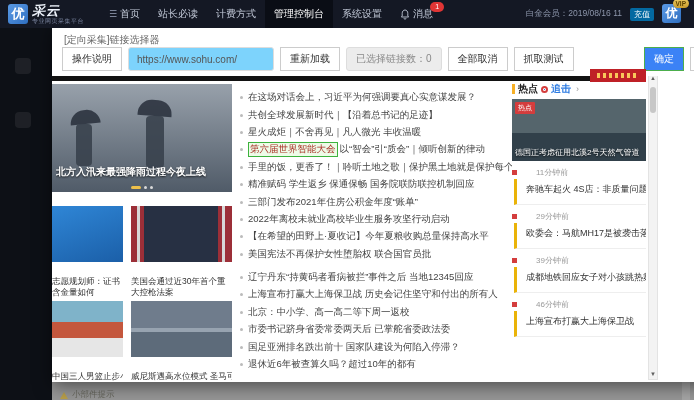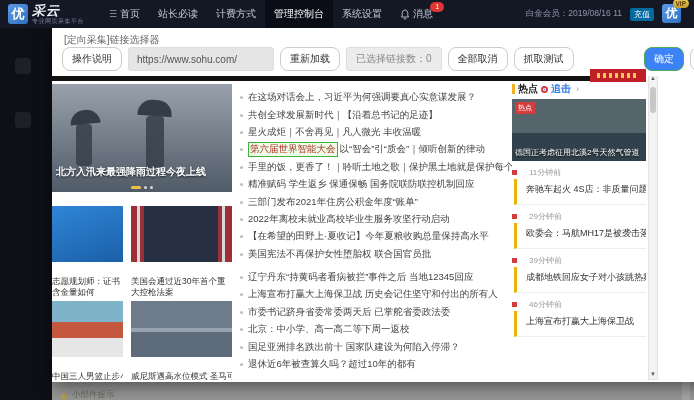--- a/index.html
+++ b/index.html
@@ -28,23 +28,23 @@
   .dim-icon{position:absolute;left:15px;width:16px;height:16px;border-radius:4px;background:rgba(255,255,255,.07)}
   .dim-right-scroll{position:absolute;right:4px;top:28px;width:8px;height:372px;background:rgba(255,255,255,.15)}
   .toast{position:absolute;left:60px;top:389px;display:flex;align-items:center;gap:4px;font-size:8.5px;color:#5f5f54;opacity:.85}
   .warn-tri{width:0;height:0;border-left:4px solid transparent;border-right:4px solid transparent;border-bottom:7px solid #c9a227;opacity:.8}
   
   .modal{position:absolute;left:52px;top:24px;width:688px;height:358px;background:#fff;border-radius:3px;box-shadow:0 4px 18px rgba(0,0,0,.5);z-index:10}
   .modal-header{height:18px;padding:5px 12px 0;box-sizing:border-box}
   .modal-title{font-size:10px;color:#666}
   .modal-close{position:absolute;top:3px;right:9px;font-size:13px;color:#aaa;cursor:pointer;line-height:14px}
   .toolbar{display:flex;align-items:center;gap:6px;padding:4px 10px 4px;height:26px}
-  .btn{border:1px solid #ccc;border-radius:8px;background:#fff;color:#333;font-size:10px;padding:0 9px;height:24px;line-height:22px;box-sizing:border-box;cursor:pointer;white-space:nowrap}
+  .btn{border:1px solid #ccc;border-radius:0;background:#fff;color:#333;font-size:10px;padding:0 9px;height:24px;line-height:22px;box-sizing:border-box;cursor:pointer;white-space:nowrap}
   .btn.green{background:#3b82f6;border-color:#4cae4c;color:#fff}
-  .url-input{width:146px;height:24px;box-sizing:border-box;border:1px solid #ddd;border-radius:3px;background:#e5e5e5;color:#555;font-size:10px;padding:0 8px;font-family:"Liberation Sans",sans-serif}
+  .url-input{width:146px;height:24px;box-sizing:border-box;border:1px solid #ddd;border-radius:3px;background:#7dd3fc;color:#555;font-size:10px;padding:0 8px;font-family:"Liberation Sans",sans-serif}
   .count-box{border:1px solid #ddd;border-radius:3px;background:#ececec;color:#888;font-size:10px;padding:0 9px;height:24px;line-height:22px;box-sizing:border-box;white-space:nowrap}
   .spacer{flex:1}
   
   .page{position:absolute;left:0;top:52px;width:620px;height:306px;background:#fff;overflow:visible}
   .page-clip{position:absolute;inset:0;overflow:hidden}
   .topstrip{position:absolute;left:0;top:0;width:546px;height:5px;background:#121212}
   .promo-banner{position:absolute;top:-7px;right:26px;width:56px;height:13px;background:#bf2026;z-index:4}
   .promo-banner .gold{height:5px;margin:4px 7px 0;background:repeating-linear-gradient(90deg,rgba(255,216,96,.9) 0 3px,transparent 3px 6px)}
   
   .sb{position:absolute;right:14px;top:-4px;bottom:2px;width:10px;background:#f3f3f3;border:1px solid #e3e3e3;box-sizing:border-box;z-index:5}
@@ -89,21 +89,21 @@
   .ybar{width:3px;height:10px;background:#f6b026}
   .hot-t1{font-size:10px;font-weight:bold;color:#222}
   .target{width:7px;height:7px;border-radius:50%;border:2px solid #d43d3d;box-sizing:border-box;position:relative}
   .target::after{content:"";position:absolute;left:1px;top:1px;width:1px;height:1px;background:#2a7ae2}
   .hot-t2{font-size:10px;font-weight:bold;color:#2a7ae2}
   .hot-arrow{font-size:9px;color:#999;margin-left:2px}
   .hot-img{position:relative;height:62px;margin-top:3px;background:linear-gradient(180deg,#55656c 0 55%,#31404a 55% 100%);overflow:hidden}
   .hot-badge{position:absolute;left:3px;top:3px;background:#d43d3d;color:#fff;font-size:7px;padding:1px 3px;border-radius:1px}
   .hot-cap{position:absolute;left:3px;right:2px;bottom:3px;color:#fff;font-size:8px;white-space:nowrap;overflow:hidden;text-shadow:0 1px 2px rgba(0,0,0,.9)}
   .hot-item{cursor:pointer}
-  .hot-time{display:flex;align-items:center;gap:12px;font-size:8px;color:#999;height:13px;margin-top:5px}
+  .hot-time{display:flex;align-items:center;gap:19px;font-size:8px;color:#999;height:13px;margin-top:5px}
   .hot-dot{width:5px;height:5px;background:#d43d3d;flex-shrink:0}
   .hot-title{margin-left:2px;border-left:3px solid #eab308;border-bottom:1px solid #eee;padding:4px 2px 8px 9px;font-size:9px;color:#333;white-space:nowrap;overflow:hidden}
 </style>
 </head>
 <body>
 
 <div class="topbar">
   <div class="logo-box">优</div>
   <div class="brand-col">
     <span class="brand-name">采云</span>
@@ -283,27 +283,27 @@
 
             <li class="hl">
               <span class="b"></span>
 
               <span>上海宣布打赢大上海保卫战 历史会记住坚守和付出的所有人</span>
             </li>
 
             <li class="hl">
               <span class="b"></span>
 
+              <span>北京：中小学、高一高二等下周一返校</span>
+            </li>
+
+            <li class="hl">
+              <span class="b"></span>
+
               <span>市委书记跻身省委常委两天后 已掌舵省委政法委</span>
-            </li>
-
-            <li class="hl">
-              <span class="b"></span>
-
-              <span>北京：中小学、高一高二等下周一返校</span>
             </li>
 
             <li class="hl">
               <span class="b"></span>
 
               <span>国足亚洲排名跌出前十 国家队建设为何陷入停滞？</span>
             </li>
 
             <li class="hl">
               <span class="b"></span>

